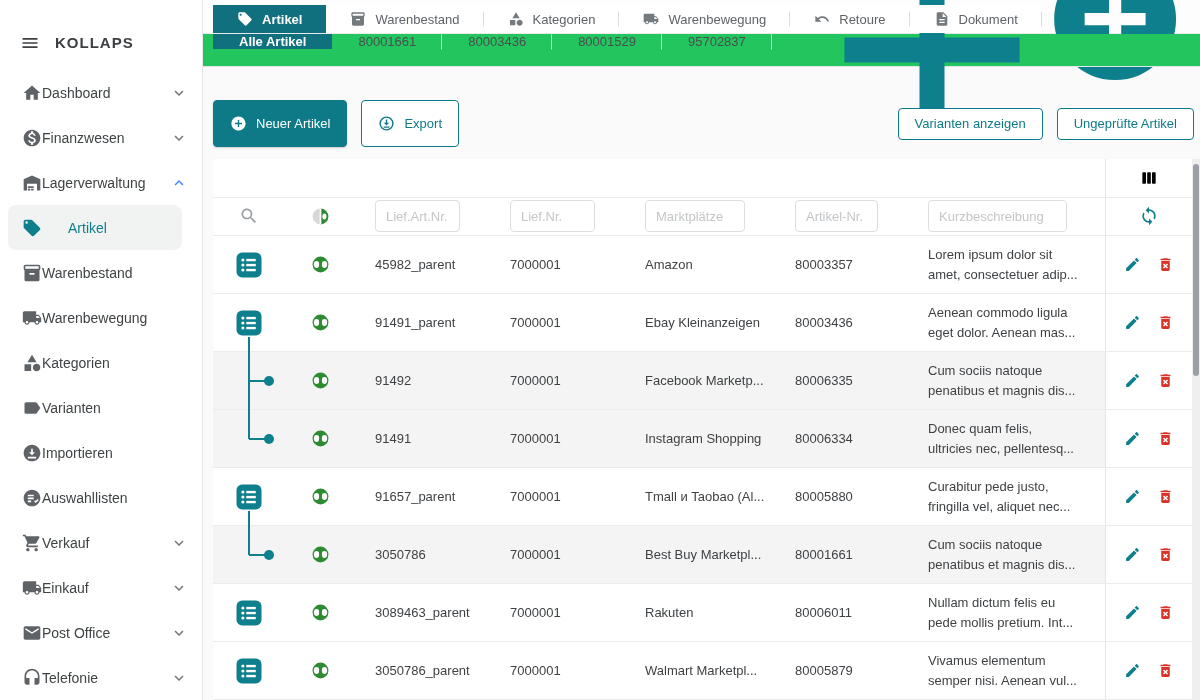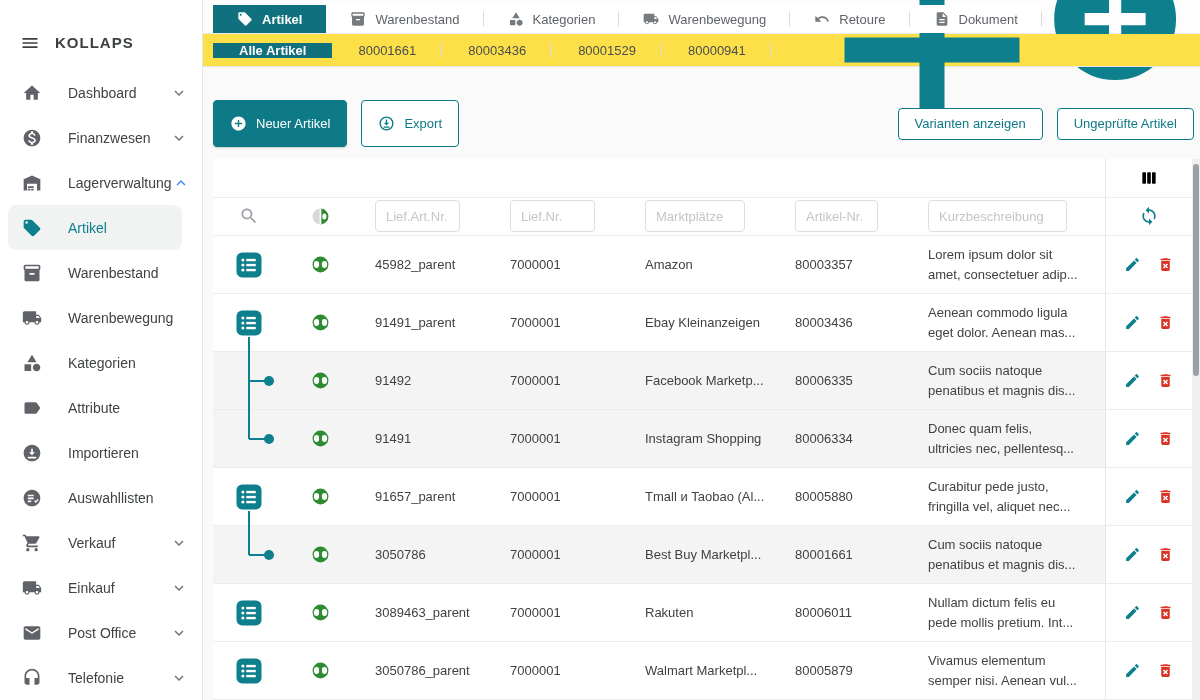--- a/index.html
+++ b/index.html
@@ -9,42 +9,42 @@
   .ic svg { width:100%; height:100%; display:block; fill:currentColor; }
 
   
   aside { width:203px; background:#fff; border-right:1px solid #e4e6e7; display:flex; flex-direction:column; }
   .brand { display:flex; align-items:center; gap:15px; padding:0 20px; margin-top:30px; height:28px; }
   .brand .ic { width:20px; height:20px; color:#3c4043; }
   .brand-name { font-size:15px; font-weight:bold; letter-spacing:1px; color:#3c4043; }
   nav { padding-top:15px; flex:1; }
   .sitem { display:flex; align-items:center; height:45px; padding:0 14px 0 22px; cursor:pointer; }
   .sitem .ic { width:20px; height:20px; color:#5f6368; }
-  .sitem .lbl { margin-left:26px; font-size:14px; color:#3f4345; }
+  .sitem .lbl { font-size:14px; color:#3f4345; }
   .sitem .chev { margin-left:auto; width:18px; height:18px; color:#70757a; }
   .sitem .chev.open { color:#4285f4; }
   .sitem.active { background:#f1f3f3; border-radius:8px; margin:0 20px 0 8px; padding:0 14px; }
   .sitem.active .ic { color:#0e7f8c; }
   .sitem.active .lbl { color:#0e7f8c; margin-left:26px; }
 
   
   main { flex:1; display:flex; flex-direction:column; background:#fafafa; min-width:0; }
 
   .tabbar1 { height:34px; background:#fdfdfd; border-bottom:1px solid #e8eaeb; display:flex; align-items:stretch; padding:5px 0 0 10px; }
   .wtabs { display:flex; align-items:stretch; }
   .wtab { position:relative; display:flex; align-items:center; gap:9px; padding:0 24px; font-size:13px; color:#5f6368; background:#fff; cursor:pointer; }
   .wtab .ic { width:16px; height:16px; color:#757a7e; }
   .wtab::after { content:''; position:absolute; right:0; top:50%; transform:translateY(-50%); width:1px; height:15px; background:#dadce0; }
   .wtab.active { background:#11707e; color:#fff; font-weight:bold; }
   .wtab.active .ic { color:#fff; }
   .wtab.active::after { display:none; }
   .tab-add-ws { margin-left:auto; margin-right:12px; align-self:center; background:none; border:none; cursor:pointer; display:flex; }
   .tab-add-ws .ic { width:21px; height:21px; color:#0e7f8c; }
 
-  .tabbar2 { height:33px; background:#fde047; border-bottom:1px solid #e3e5e6; display:flex; align-items:center; padding-left:10px; }
+  .tabbar2 { height:33px; background:#22c55e; border-bottom:1px solid #e3e5e6; display:flex; align-items:flex-start; padding-left:10px; }
   .etabs { display:flex; align-items:stretch; }
   .etab { position:relative; display:flex; align-items:center; padding:0 26px; font-size:13px; color:#4a4e51; cursor:pointer; }
   .etab::after { content:''; position:absolute; right:0; top:50%; transform:translateY(-50%); width:1px; height:15px; background:#dadce0; }
   .etab.active { background:#11707e; color:#fff; font-weight:bold; }
   .etab.active::after { display:none; }
   .tab-add-e { margin-left:10px; align-self:center; background:none; border:none; cursor:pointer; display:flex; }
   .tab-add-e .ic { width:18px; height:18px; color:#0e7f8c; }
 
   .content { flex:1; padding:0 0 0 10px; display:flex; flex-direction:column; min-height:0; }
   .toolbar { display:flex; align-items:center; margin:33px 6px 12px 0; }
@@ -188,21 +188,21 @@
           </svg>
         </span>
         <span class="lbl">Kategorien</span>
       </div>
       <div class="sitem sub">
         <span class="ic ">
           <svg viewBox="0 0 24 24">
             <path d="M17.63 5.84C17.27 5.33 16.67 5 16 5L5 5.01C3.9 5.01 3 5.9 3 7v10c0 1.1.9 1.99 2 1.99L16 19c.67 0 1.27-.33 1.63-.84L22 12l-4.37-6.16z"></path>
           </svg>
         </span>
-        <span class="lbl">Attribute</span>
+        <span class="lbl">Varianten</span>
       </div>
       <div class="sitem sub">
         <span class="ic ">
           <svg viewBox="0 0 24 24">
             <path d="M12 2C6.48 2 2 6.48 2 12s4.48 10 10 10 10-4.48 10-10S17.52 2 12 2zm1 5v4.2h2.6L12 14.8 8.4 11.2H11V7h2zm-6 9.5h10v2H7v-2z"></path>
           </svg>
         </span>
         <span class="lbl">Importieren</span>
       </div>
       <div class="sitem sub">
@@ -337,21 +337,21 @@
         <div class="etab">
           <span>80001661</span>
         </div>
         <div class="etab">
           <span>80003436</span>
         </div>
         <div class="etab">
           <span>80001529</span>
         </div>
         <div class="etab">
-          <span>80000941</span>
+          <span>95702837</span>
         </div>
       </div>
     <button class="tab-add-e btn-icon">
         <span class="ic" style="width:100%;height:100%">
           <svg viewBox="0 0 24 24" style="width:100%;height:100%;fill:currentColor;display:block">
             <path d="M19 13h-6v6h-2v-6H5v-2h6V5h2v6h6v2z"></path>
           </svg>
         </span>
       </button>
   </div>

